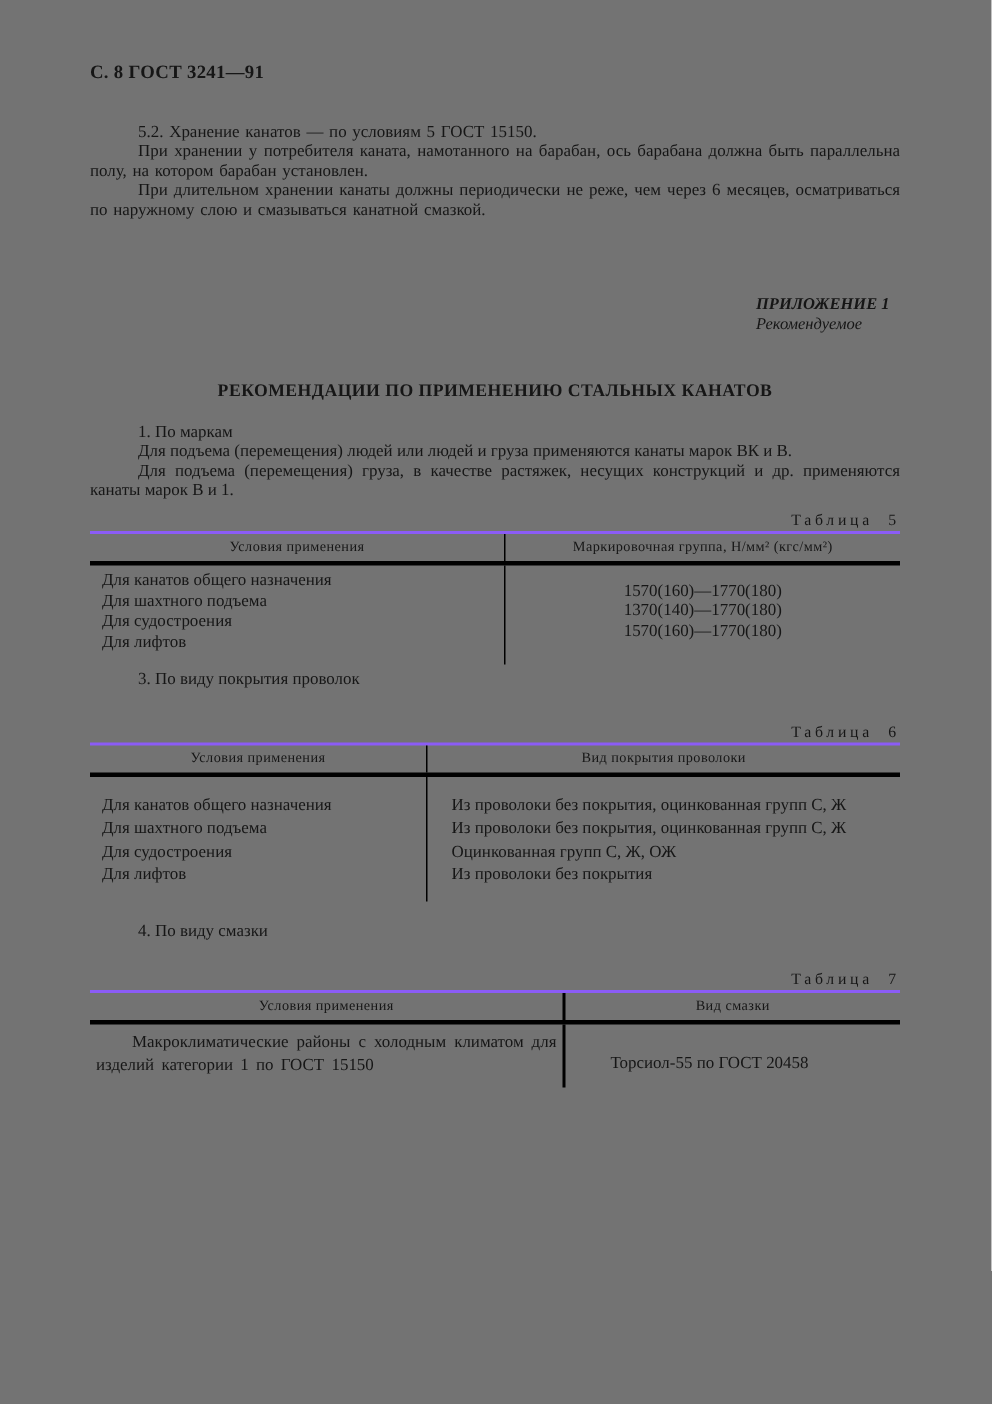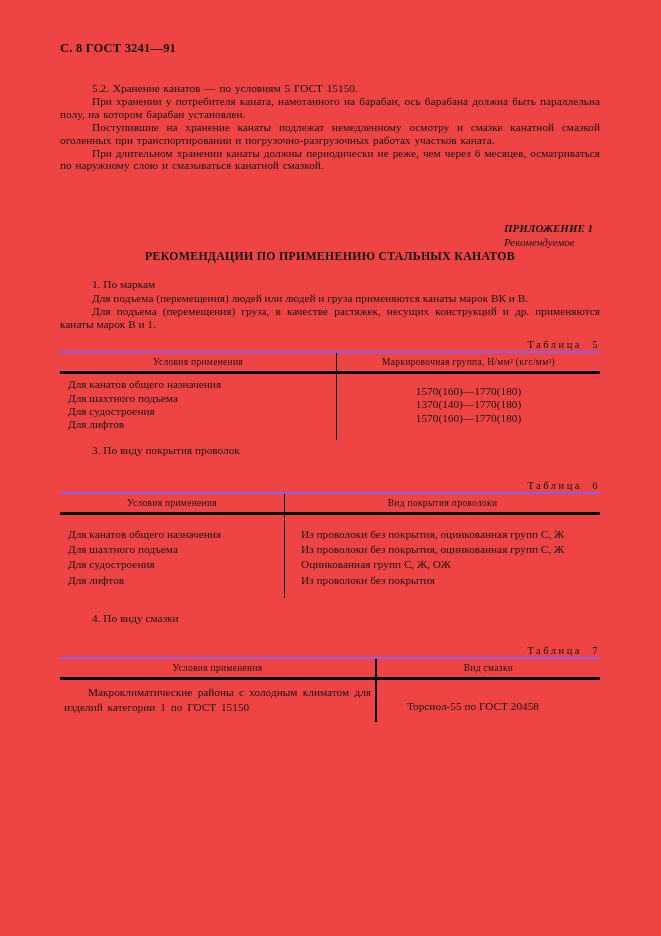--- a/index.html
+++ b/index.html
@@ -1,34 +1,34 @@
 <!DOCTYPE html>
 <html lang="ru"><head>
 <meta charset="utf-8">
 <style>
   html, body { margin:0; padding:0; background:#ffffff; }
   .page {
     position:relative;
     width:661px; height:936px;
-    background:#ef4444;
+    background:#737373;
     font-family:"Liberation Serif", serif;
     color:#161616;
     overflow:hidden;
   }
   .content { position:absolute; left:60px; top:41px; width:540px; }
 
   .page-header { font-weight:bold; font-size:12.5px; letter-spacing:0.2px; }
 
   .intro { margin-top:26px; font-size:11.3px; line-height:12.9px; text-align:justify; }
   .intro p { margin:0; text-indent:32px; word-spacing:1px; }
 
   .annex { margin-top:50px; margin-left:444px; font-size:11px; line-height:13.5px; font-style:italic; white-space:nowrap; }
   .annex-label { font-weight:bold; }
 
-  .doc-title { text-align:center; font-weight:bold; font-size:11.8px; letter-spacing:0.3px; }
+  .doc-title { margin-top:29px; text-align:center; font-weight:bold; font-size:11.8px; letter-spacing:0.3px; }
 
   .sec { font-size:11.3px; line-height:13.2px; text-align:justify; }
   .sec p { margin:0; text-indent:32px; }
   .sec-1 { margin-top:14px; }
   .sec-3 { margin-top:4px; }
   .sec-4 { margin-top:14px; }
 
   .tcap { text-align:right; font-size:10.5px; letter-spacing:2.5px; white-space:pre; }
   .tcap-5 { margin-top:8px; }
   .tcap-6 { margin-top:23px; }
@@ -68,21 +68,20 @@
 <body>
 
 <div class="page">
   <div class="content">
 
     <div class="page-header">С. 8 ГОСТ 3241—91</div>
 
     <div class="intro">
       <p>5.2. Хранение канатов — по условиям 5  ГОСТ 15150.</p>
       <p>При хранении у потребителя каната, намотанного на барабан, ось барабана должна быть параллельна полу, на котором барабан установлен.</p>
-      <p>Поступившие на хранение канаты подлежат немедленному осмотру и смазке канатной смазкой оголенных при транспортировании и погрузочно-разгрузочных работах участков каната.</p>
       <p>При длительном хранении канаты должны периодически не реже, чем через 6 месяцев, осматриваться по наружному слою и смазываться канатной смазкой.</p>
     </div>
 
     <div class="annex">
       <div class="annex-label">ПРИЛОЖЕНИЕ 1</div>
       <div>Рекомендуемое</div>
     </div>
 
     <div class="doc-title">РЕКОМЕНДАЦИИ ПО ПРИМЕНЕНИЮ СТАЛЬНЫХ КАНАТОВ</div>
 

